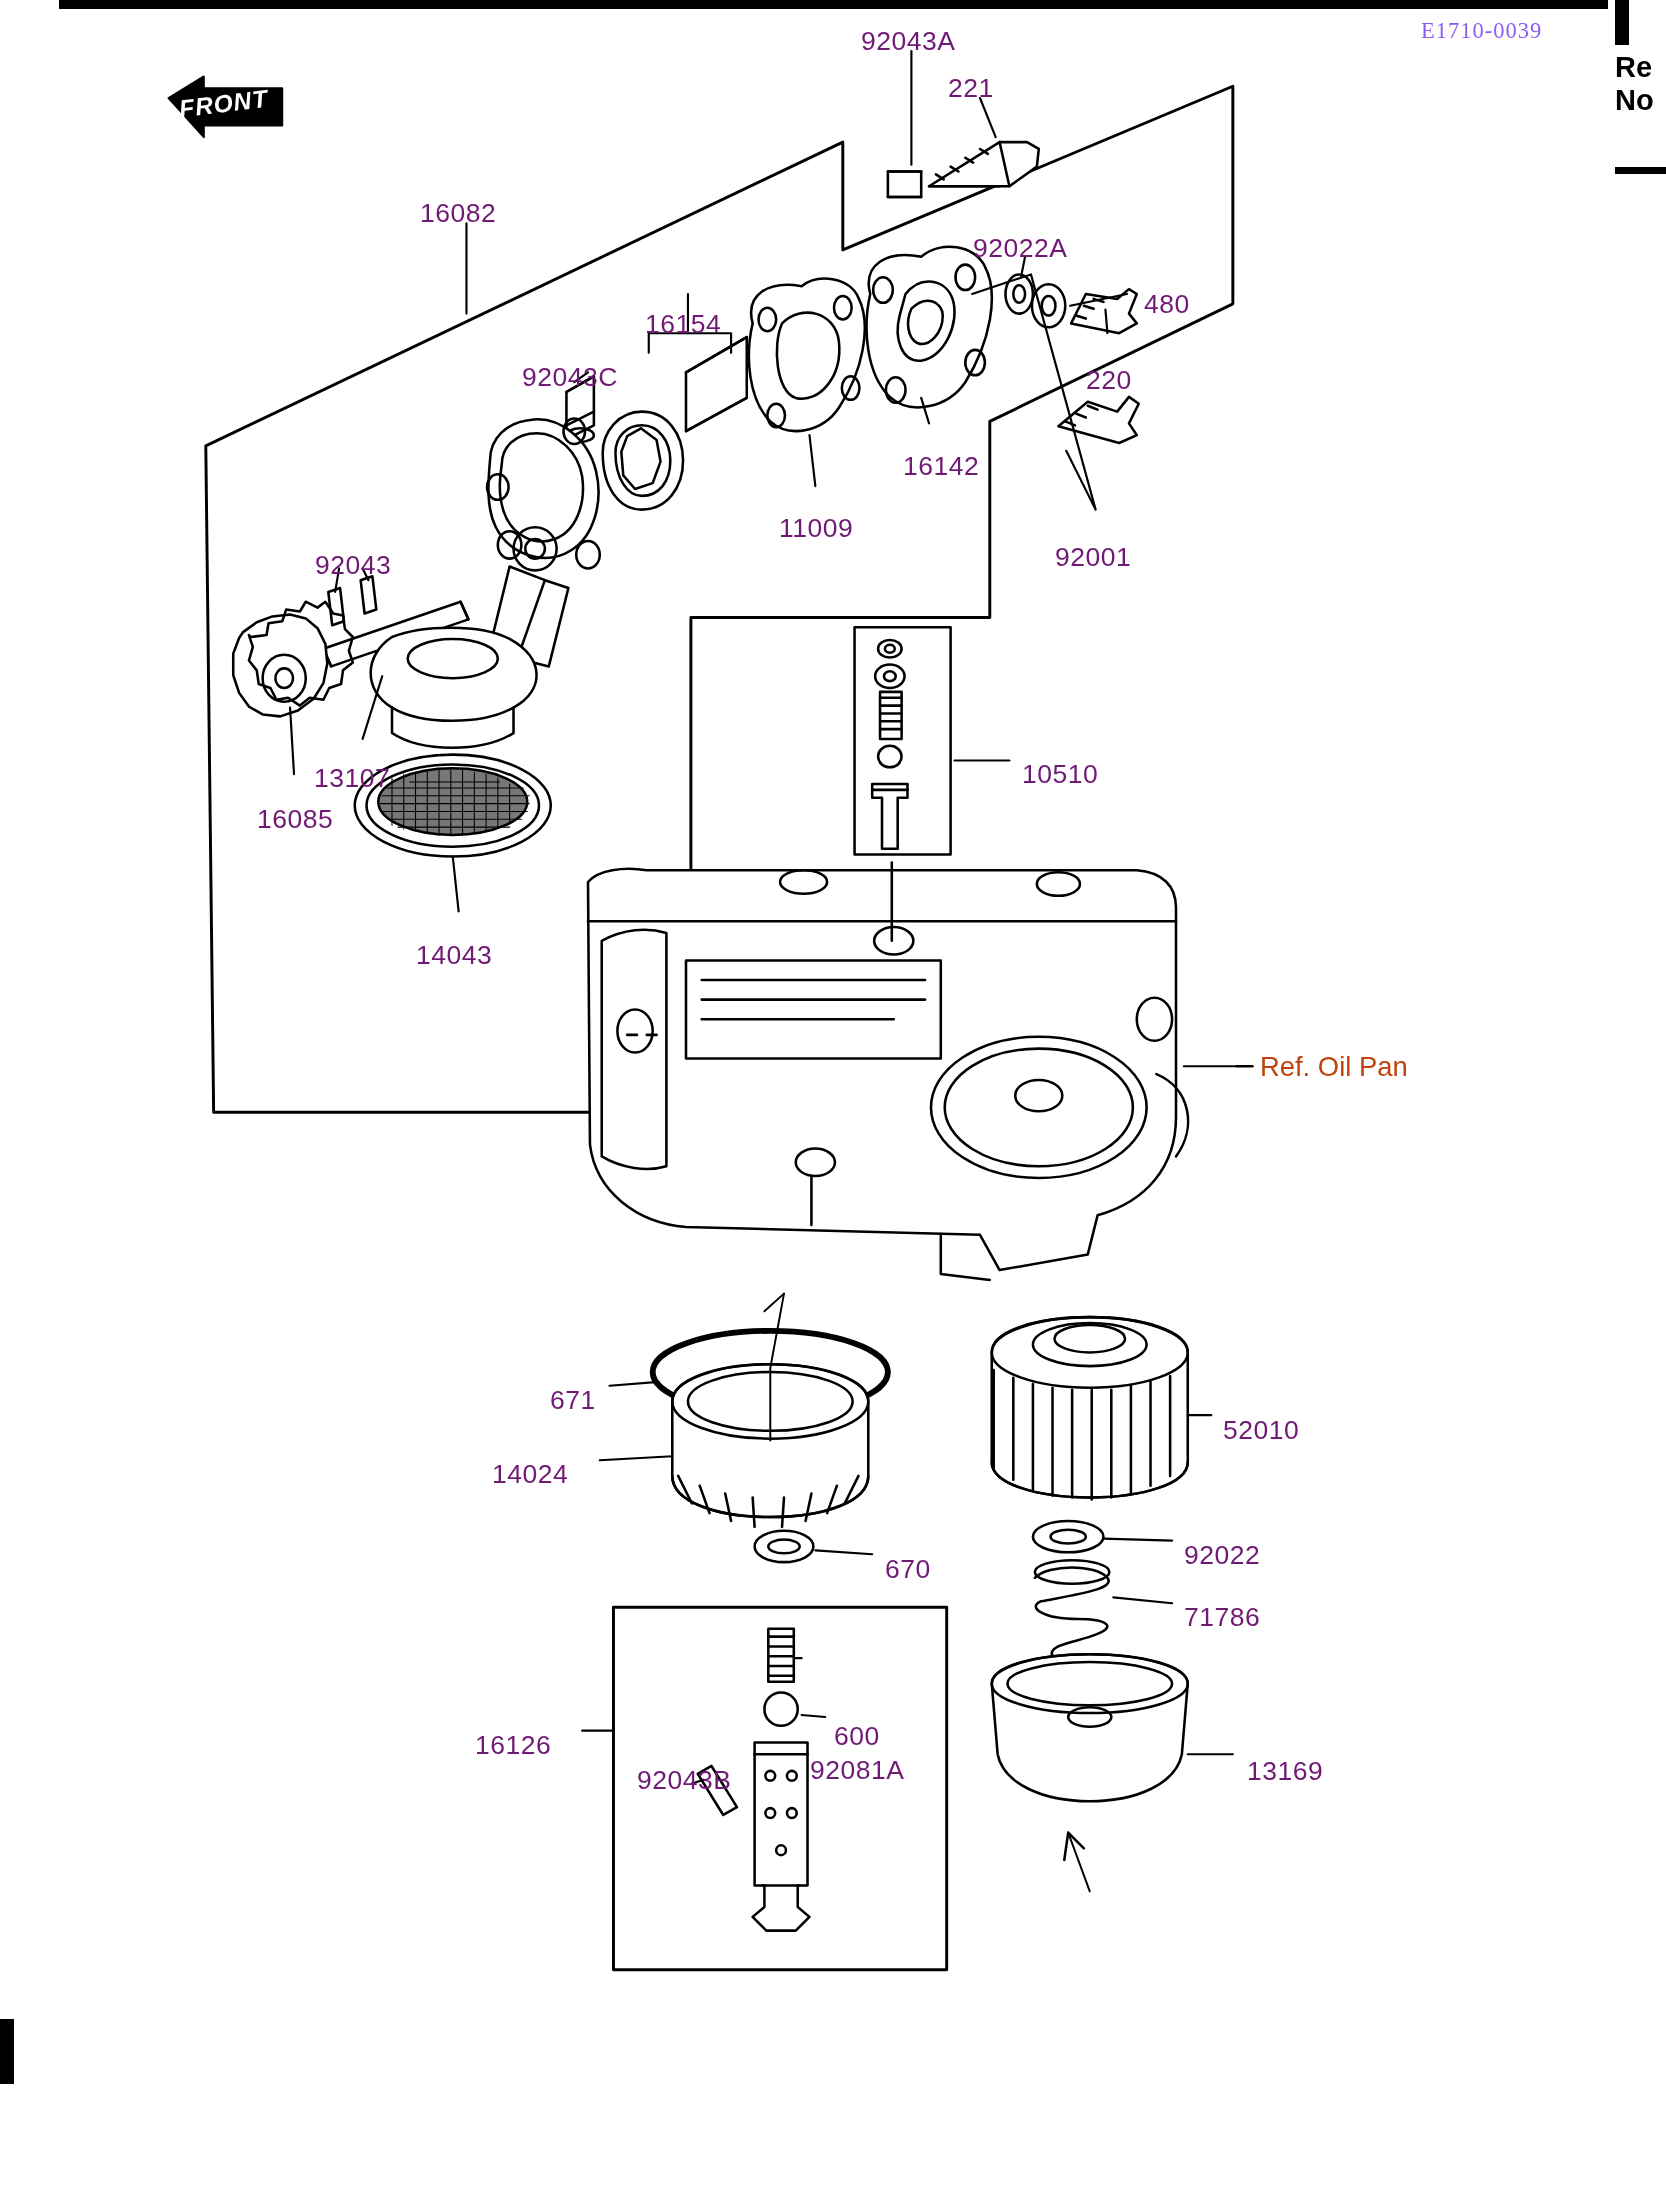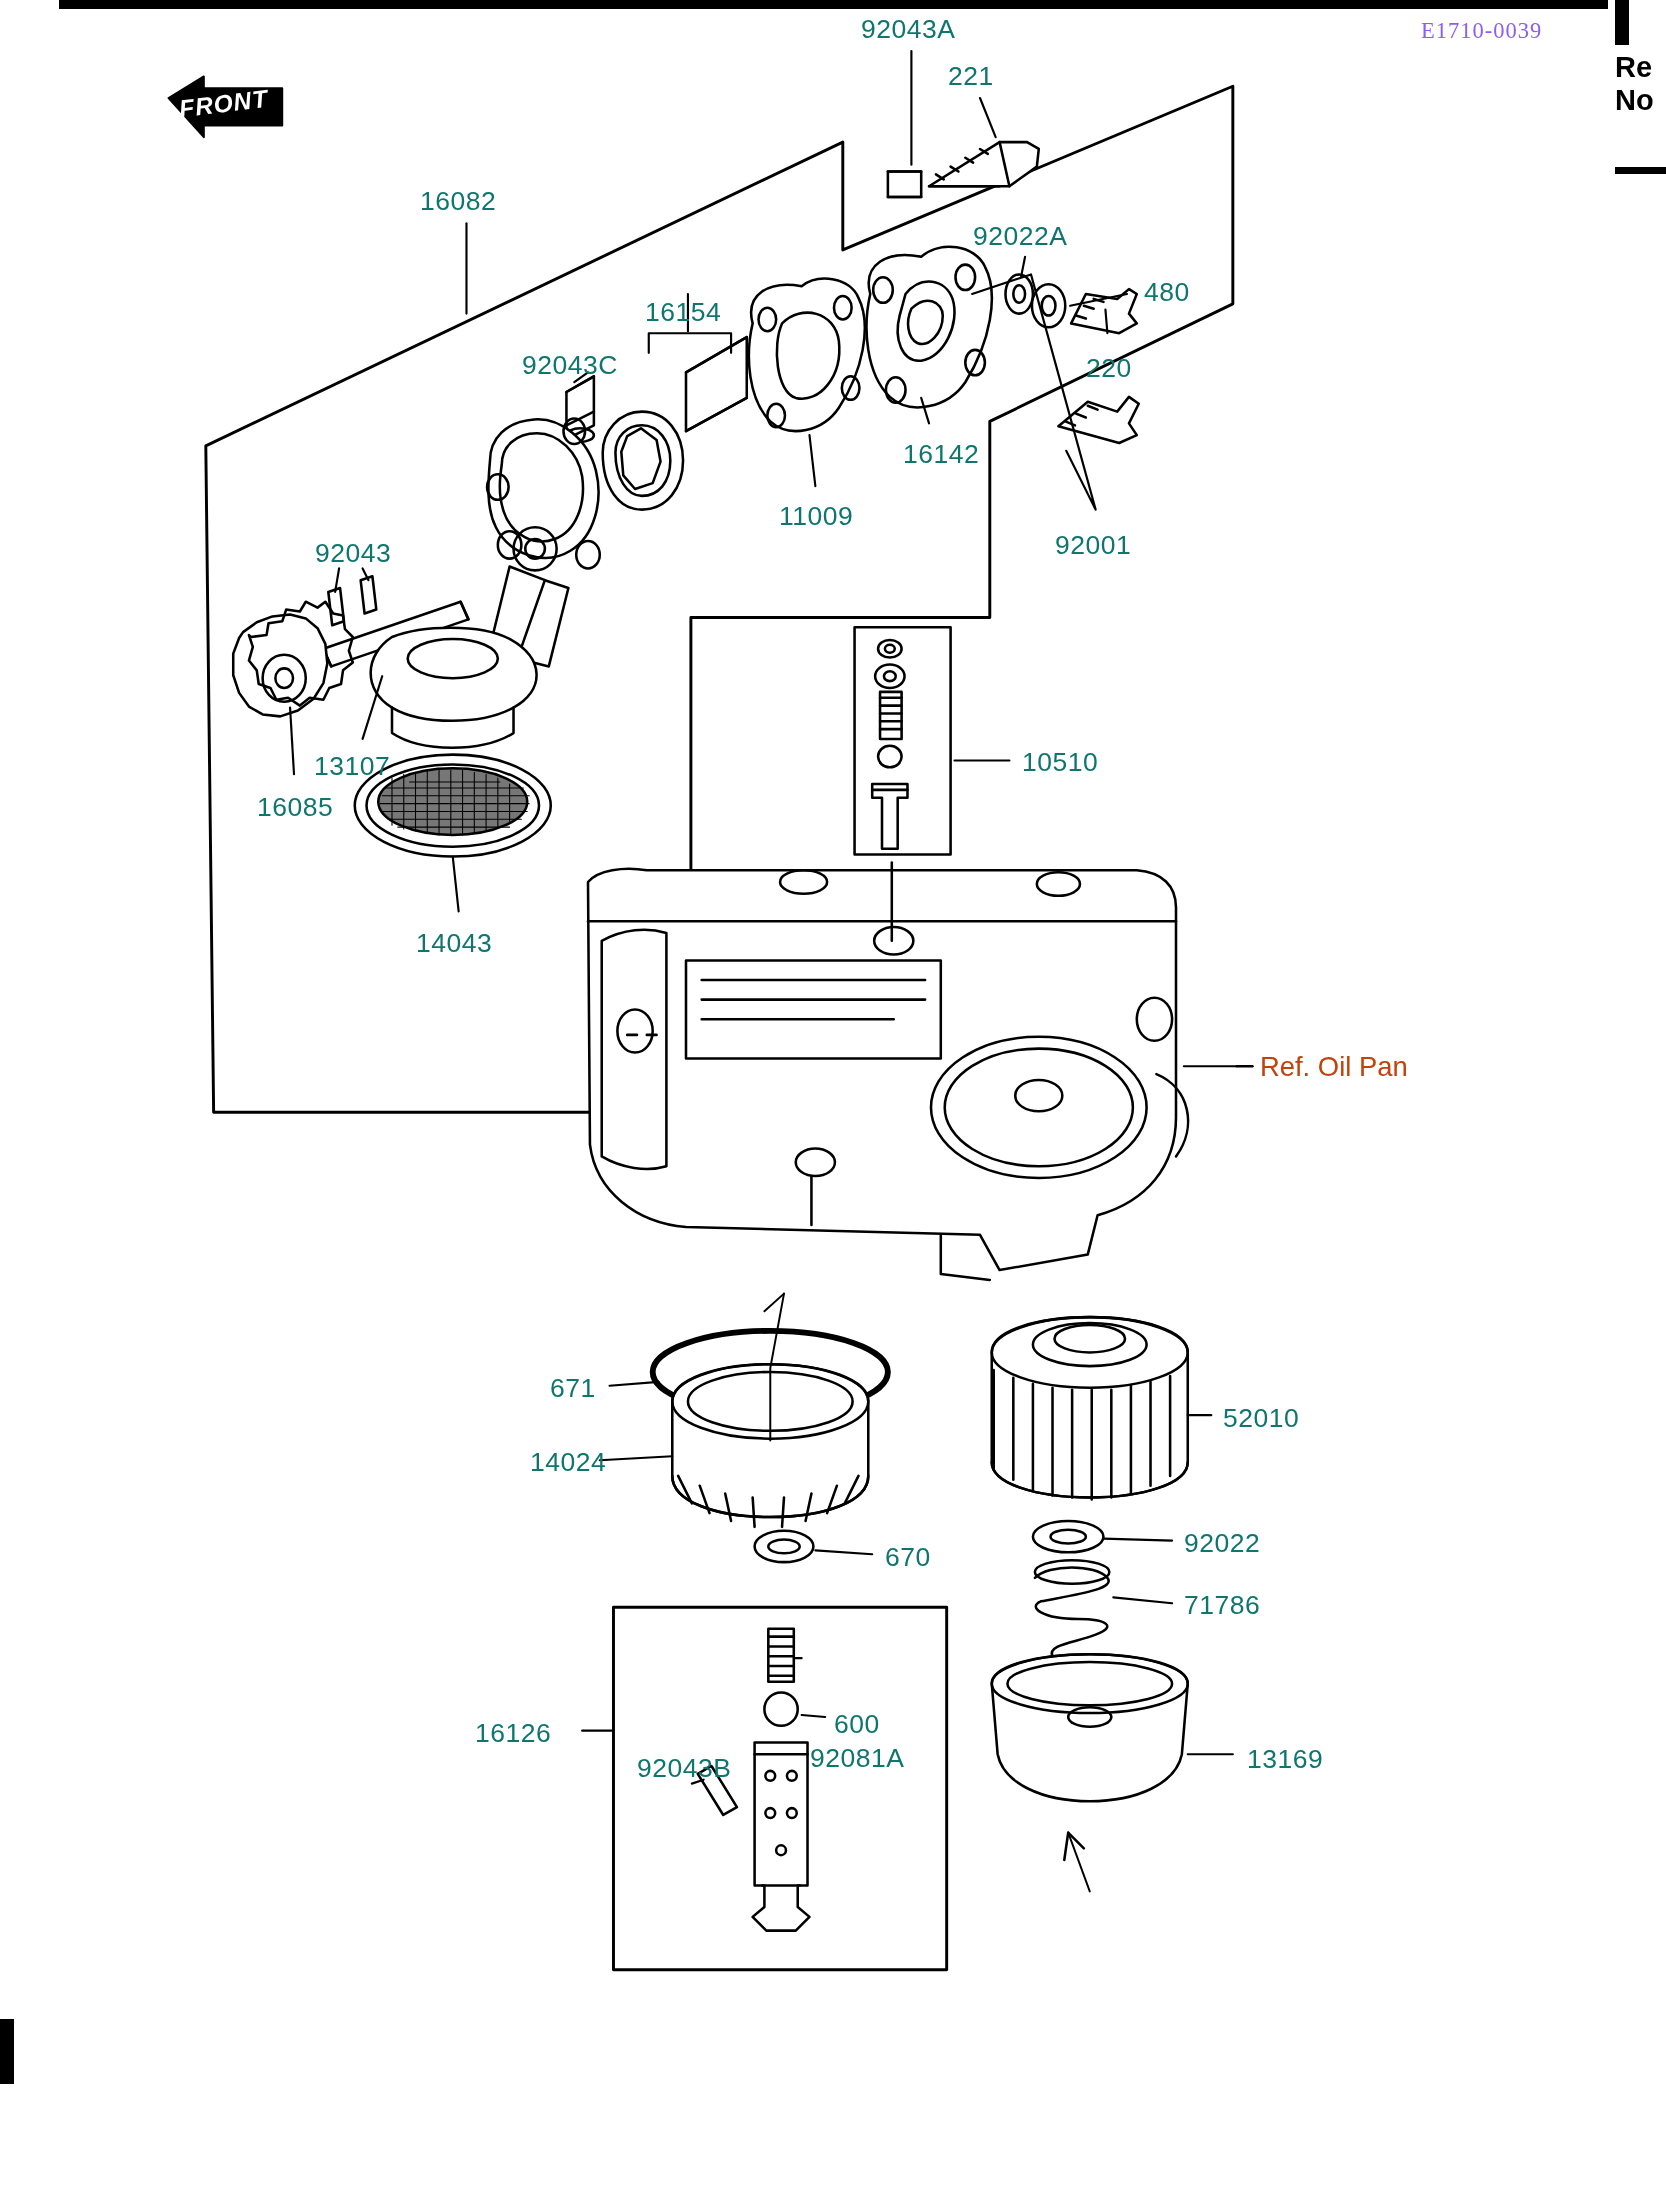--- a/index.html
+++ b/index.html
@@ -25,22 +25,23 @@
     position: absolute;
     left: 0; top: 0;
     width: 1666px;
     height: 2206px;
   }
   .lbl {
     position: absolute;
     font-family: "Liberation Sans", sans-serif;
     font-size: 26.5px;
     letter-spacing: 0.5px;
-    color: #0f766e;
+    color: #701a75;
     white-space: nowrap;
+    margin-top: 12px;
   }
   .code {
     position: absolute;
     font-family: "Liberation Serif", serif;
     font-size: 22.5px;
     letter-spacing: 1px;
     color: #8b5cf6;
   }
   .ref-label {
     position: absolute;
@@ -459,21 +460,21 @@
   <div class="lbl" style="left:903px; top:439px;">16142</div>
   <div class="lbl" style="left:779px; top:501px;">11009</div>
   <div class="lbl" style="left:1055px; top:530px;">92001</div>
   <div class="lbl" style="left:315px; top:538px;">92043</div>
   <div class="lbl" style="left:314px; top:751px;">13107</div>
   <div class="lbl" style="left:257px; top:792px;">16085</div>
   <div class="lbl" style="left:1022px; top:747px;">10510</div>
   <div class="lbl" style="left:416px; top:928px;">14043</div>
   <div class="lbl" style="left:550px; top:1373px;">671</div>
   <div class="lbl" style="left:1223px; top:1403px;">52010</div>
-  <div class="lbl" style="left:530px; top:1447px;">14024</div>
+  <div class="lbl" style="left:492px; top:1447px;">14024</div>
   <div class="lbl" style="left:885px; top:1542px;">670</div>
   <div class="lbl" style="left:1184px; top:1528px;">92022</div>
   <div class="lbl" style="left:1184px; top:1590px;">71786</div>
   <div class="lbl" style="left:810px; top:1743px;">92081A</div>
   <div class="lbl" style="left:834px; top:1709px;">600</div>
   <div class="lbl" style="left:475px; top:1718px;">16126</div>
   <div class="lbl" style="left:1247px; top:1744px;">13169</div>
   <div class="lbl" style="left:637px; top:1753px;">92043B</div>
 
 </div>

